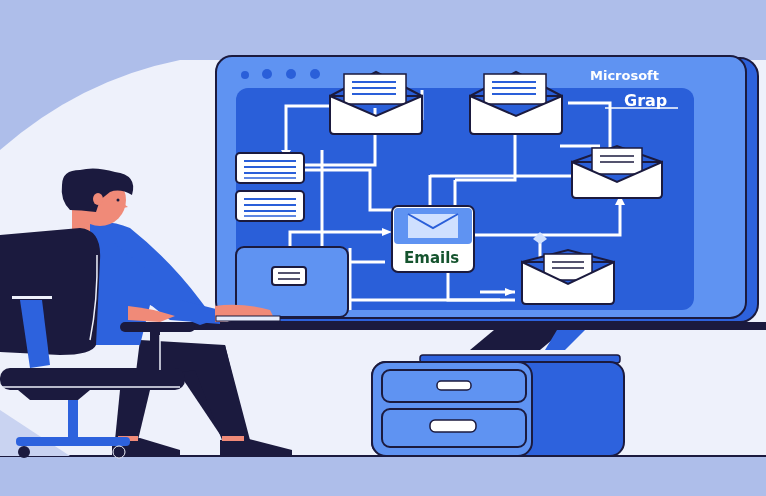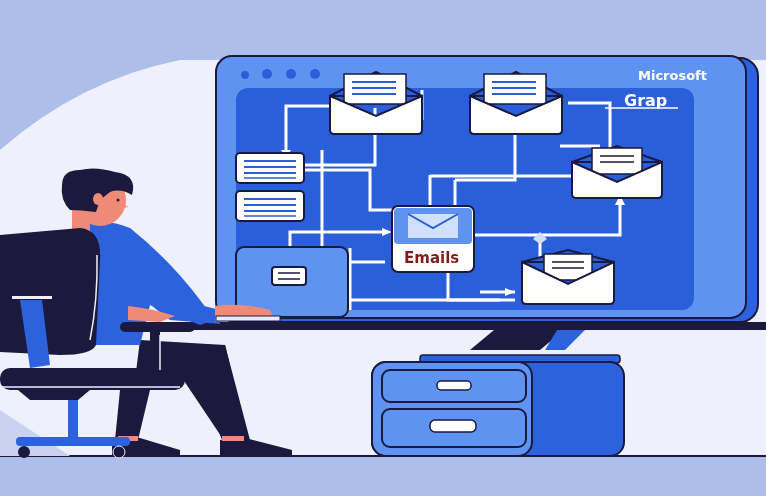--- a/index.html
+++ b/index.html
@@ -1,19 +1,19 @@
 <!DOCTYPE html>
 <html><head>
 <meta charset="utf-8">
 <style>
   html,body{margin:0;padding:0;}
   body{width:766px;height:496px;overflow:hidden;background:#aebeea;font-family:"Liberation Sans",sans-serif;position:relative;}
   .scene{position:absolute;left:0;top:0;width:766px;height:496px;}
   .label-title{position:absolute;font-weight:bold;color:#ffffff;font-family:"DejaVu Sans",sans-serif;}
-  .emails-label{position:absolute;font-family:"DejaVu Sans",sans-serif;font-weight:bold;color:#7f1d1d;font-size:15px;}
+  .emails-label{position:absolute;font-family:"DejaVu Sans",sans-serif;font-weight:bold;color:#14532d;font-size:15px;}
 </style>
 </head>
 <body>
 
 <svg class="scene" viewBox="0 0 766 496" xmlns="http://www.w3.org/2000/svg">
 
   <rect x="0" y="0" width="766" height="496" fill="#aebeea"></rect>
 
   <path d="M0 150 Q80 80 180 60 L766 60 L766 460 L0 460 Z" fill="#eef1fb"></path>
 
@@ -194,15 +194,15 @@
     <rect x="120" y="322" width="75" height="10" rx="5" fill="#1b1a3e"></rect>
     <rect x="150" y="330" width="10" height="40" fill="#1b1a3e"></rect>
     <line x1="160" y1="335" x2="160" y2="370" stroke="#eef1fb" stroke-width="1.5"></line>
     <rect x="68" y="400" width="10" height="40" fill="#2d62dd"></rect>
     <rect x="16" y="437" width="114" height="9" rx="4" fill="#2d62dd"></rect>
     <circle cx="24" cy="452" r="6" fill="#1b1a3e"></circle>
     <circle cx="119" cy="452" r="6" fill="#1b1a3e" stroke="#eef1fb" stroke-width="1"></circle>
   </g>
 </svg>
 
-<div class="label-title" style="left:638px;top:68px;font-size:13px;">Microsoft</div>
+<div class="label-title" style="left:590px;top:68px;font-size:13px;">Microsoft</div>
 <div class="label-title" style="left:624px;top:91px;font-size:16px;">Grap</div>
 <div class="emails-label" style="left:404px;top:249px;">Emails</div>
 
 </body></html>

